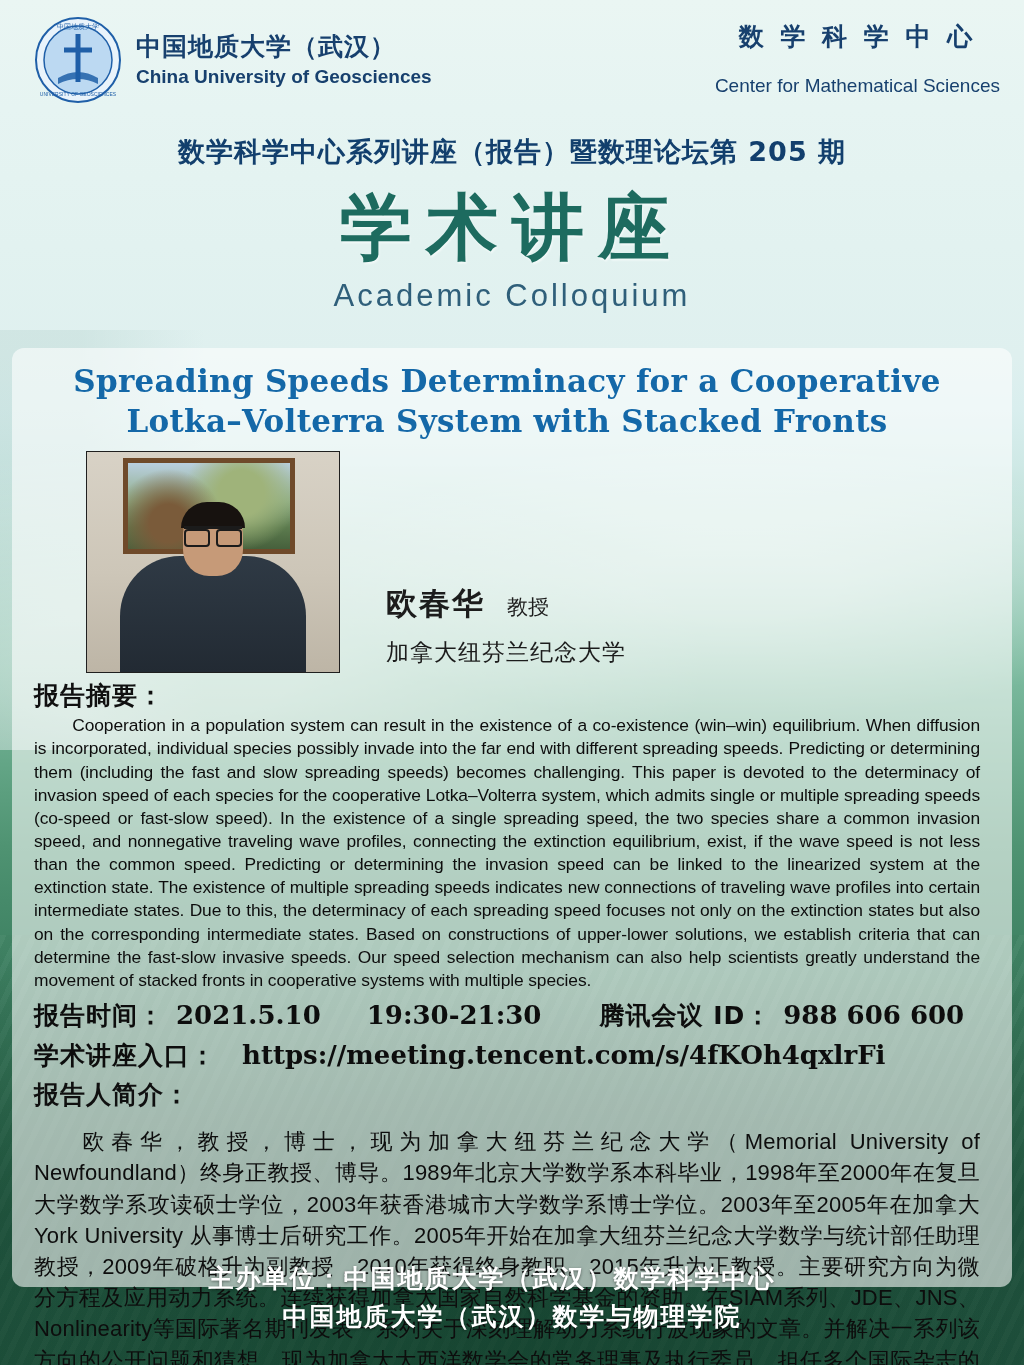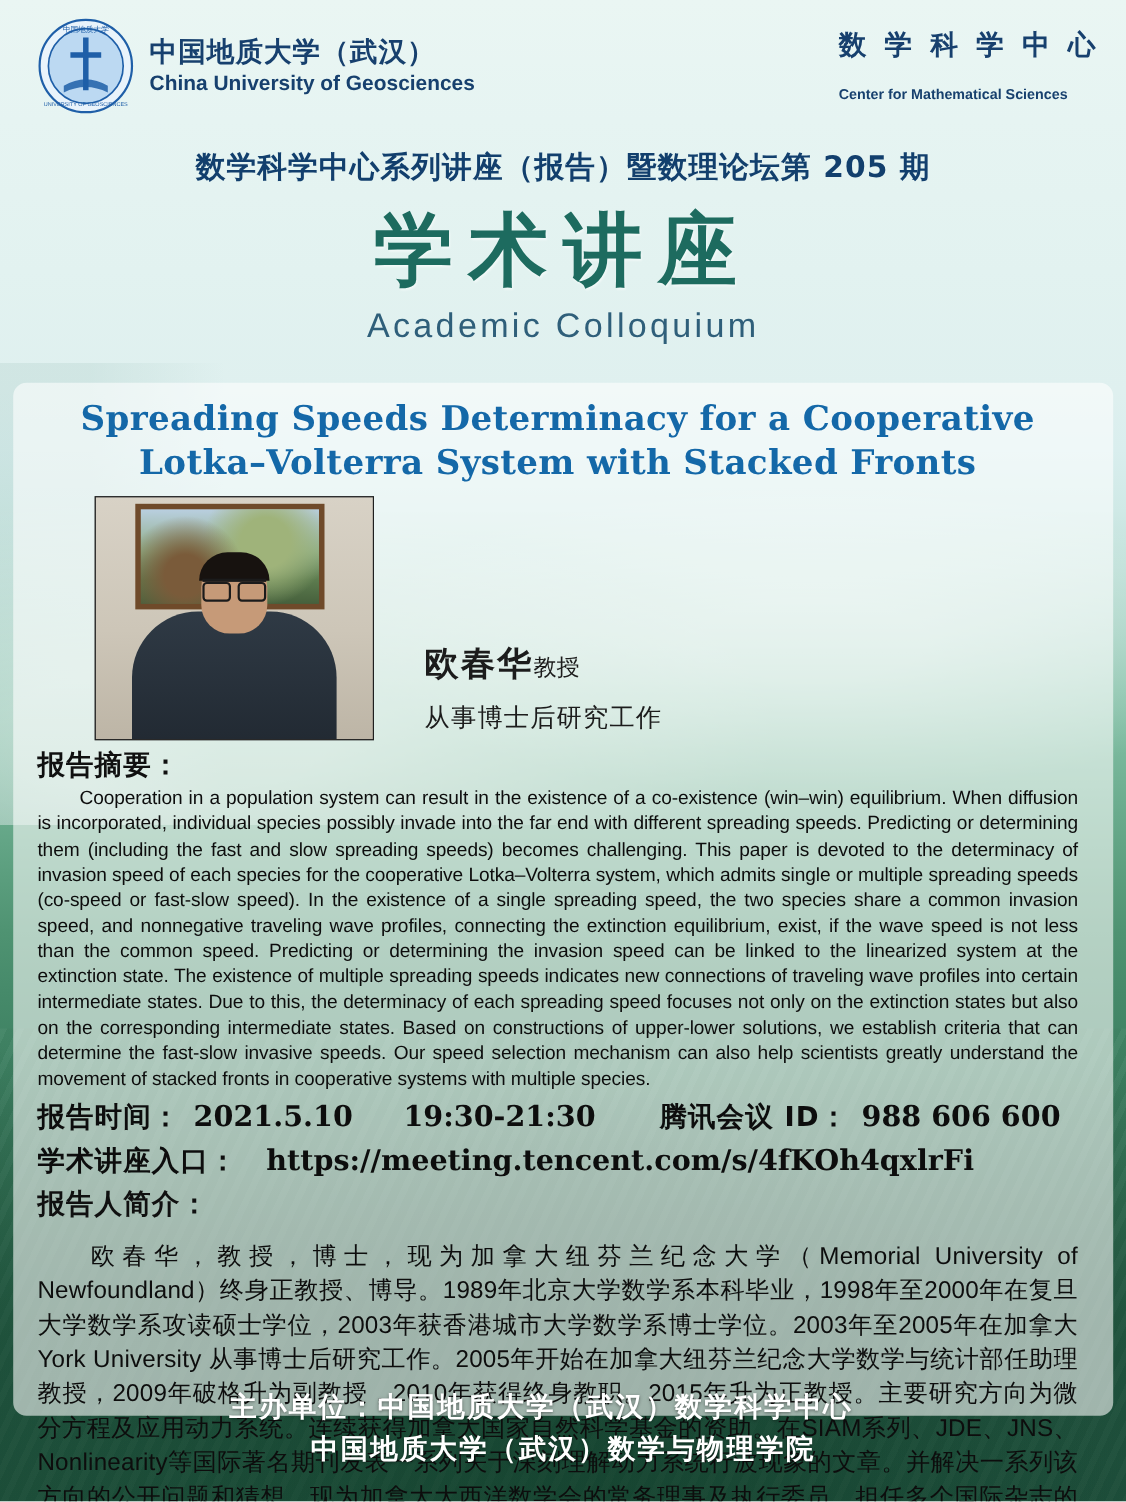--- a/index.html
+++ b/index.html
@@ -64,27 +64,27 @@
   .logo svg { display: block; }
   .univ { margin-left: 14px; line-height: 1.25; }
   .univ .cn {
     font-size: 25px; font-weight: bold; color: #17406e; letter-spacing: 1px;
     font-family: "DejaVu Sans", sans-serif;
   }
   .univ .en {
     font-size: 19px; font-weight: bold; color: #17406e;
     font-family: "Liberation Sans", sans-serif; margin-top: 3px;
   }
-  .center-title { margin-left: auto; text-align: left; line-height: 1.3; }
+  .center-title { margin-left: auto; text-align: center; line-height: 1.3; }
   .center-title .cn {
     font-size: 25px; font-weight: bold; color: #17406e; letter-spacing: 4px;
     font-family: "DejaVu Sans", sans-serif;
   }
   .center-title .en {
-    font-size: 13px; font-weight: bold; color: #17406e; margin-top: 21px;
+    font-size: 19px; font-weight: normal; color: #17406e; margin-top: 21px;
   }
 
   
   #series {
     text-align: center; margin-top: 14px;
     font-size: 27px; font-weight: bold; color: #123f6d; letter-spacing: 1px;
     font-family: "DejaVu Sans", sans-serif;
   }
   #bigtitle {
     text-align: center; margin-top: 10px;
@@ -159,21 +159,21 @@
   }
   #photo .glasses:before { left: 0; }
   #photo .glasses:after { right: 0; }
   #speaker-info { margin-left: 46px; margin-top: 132px; }
   #speaker-info .name-line {
     font-family: "DejaVu Sans", sans-serif; color: #1c1c1c;
   }
   #speaker-info .name {
     font-size: 31px; font-weight: bold; letter-spacing: 2px;
   }
-  #speaker-info .rank { font-size: 21px; margin-left: 0; }
+  #speaker-info .rank { font-size: 21px; margin-left: 22px; }
   #speaker-info .affil {
     font-size: 23px; margin-top: 12px; letter-spacing: 1px;
     font-family: "DejaVu Sans", sans-serif; color: #1c1c1c;
   }
 
   .sec-head {
     font-family: "DejaVu Sans", sans-serif;
     font-size: 25px; font-weight: bold; color: #101010;
     letter-spacing: 1px; margin-top: 6px;
   }
@@ -263,21 +263,21 @@
           </div>
         <div class="body"></div>
         <div class="head"></div>
         <div class="hair"></div>
         <div class="glasses"></div>
       </div>
       <div id="speaker-info">
         <div class="name-line">
           <span class="name">欧春华</span><span class="rank">教授</span>
         </div>
-        <div class="affil">从事博士后研究工作</div>
+        <div class="affil">加拿大纽芬兰纪念大学</div>
       </div>
     </div>
 
     <div class="sec-head">报告摘要：</div>
     <div id="abstract">Cooperation in a population system can result in the existence of a co-existence (win–win) equilibrium. When diffusion is incorporated, individual species possibly invade into the far end with different spreading speeds. Predicting or determining them (including the fast and slow spreading speeds) becomes challenging. This paper is devoted to the determinacy of invasion speed of each species for the cooperative Lotka–Volterra system, which admits single or multiple spreading speeds (co-speed or fast-slow speed). In the existence of a single spreading speed, the two species share a common invasion speed, and nonnegative traveling wave profiles, connecting the extinction equilibrium, exist, if the wave speed is not less than the common speed. Predicting or determining the invasion speed can be linked to the linearized system at the extinction state. The existence of multiple spreading speeds indicates new connections of traveling wave profiles into certain intermediate states. Due to this, the determinacy of each spreading speed focuses not only on the extinction states but also on the corresponding intermediate states. Based on constructions of upper-lower solutions, we establish criteria that can determine the fast-slow invasive speeds. Our speed selection mechanism can also help scientists greatly understand the movement of stacked fronts in  cooperative systems with multiple species.</div>
 
     <div class="info-line">
       <span class="lbl">报告时间：</span>
       <span class="val">2021.5.10</span>
       <span class="val val2">19:30-21:30</span>

